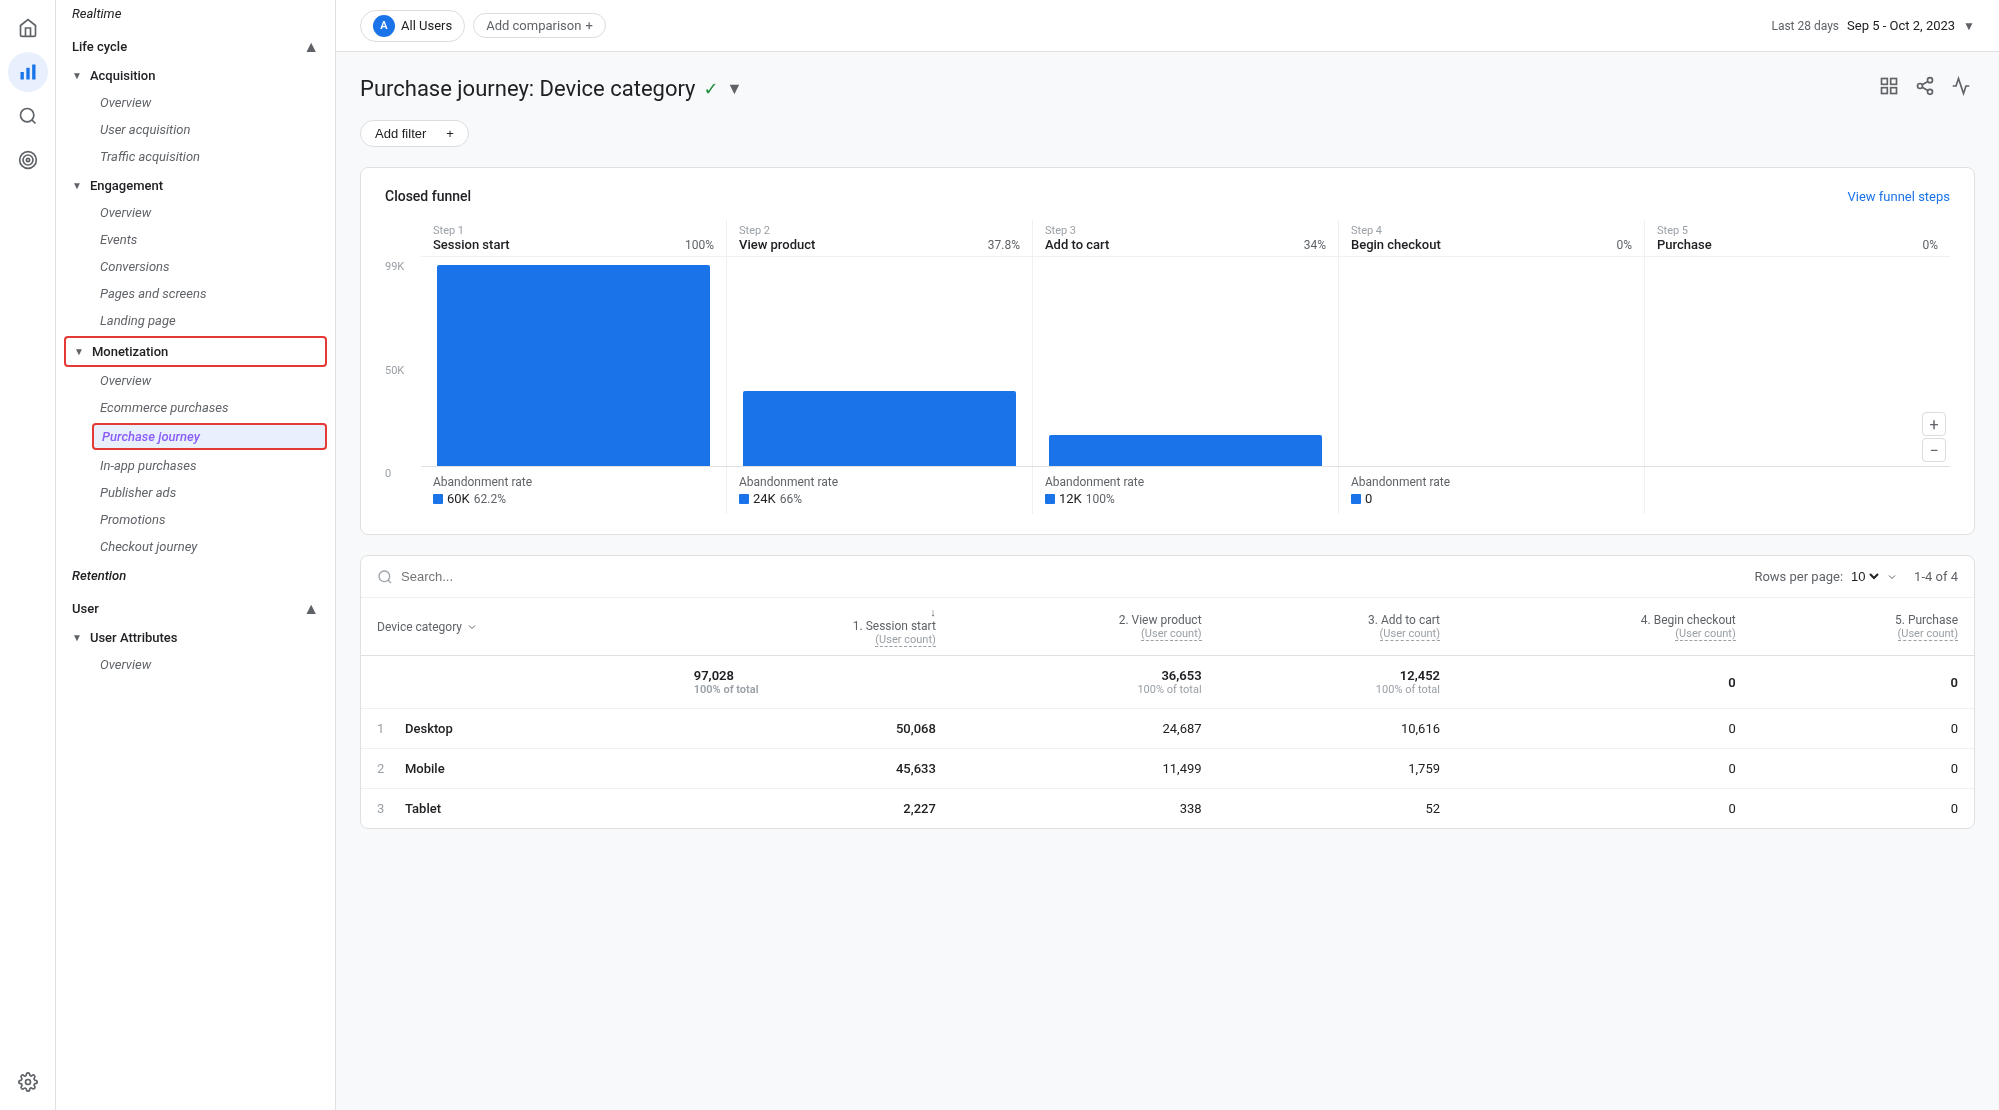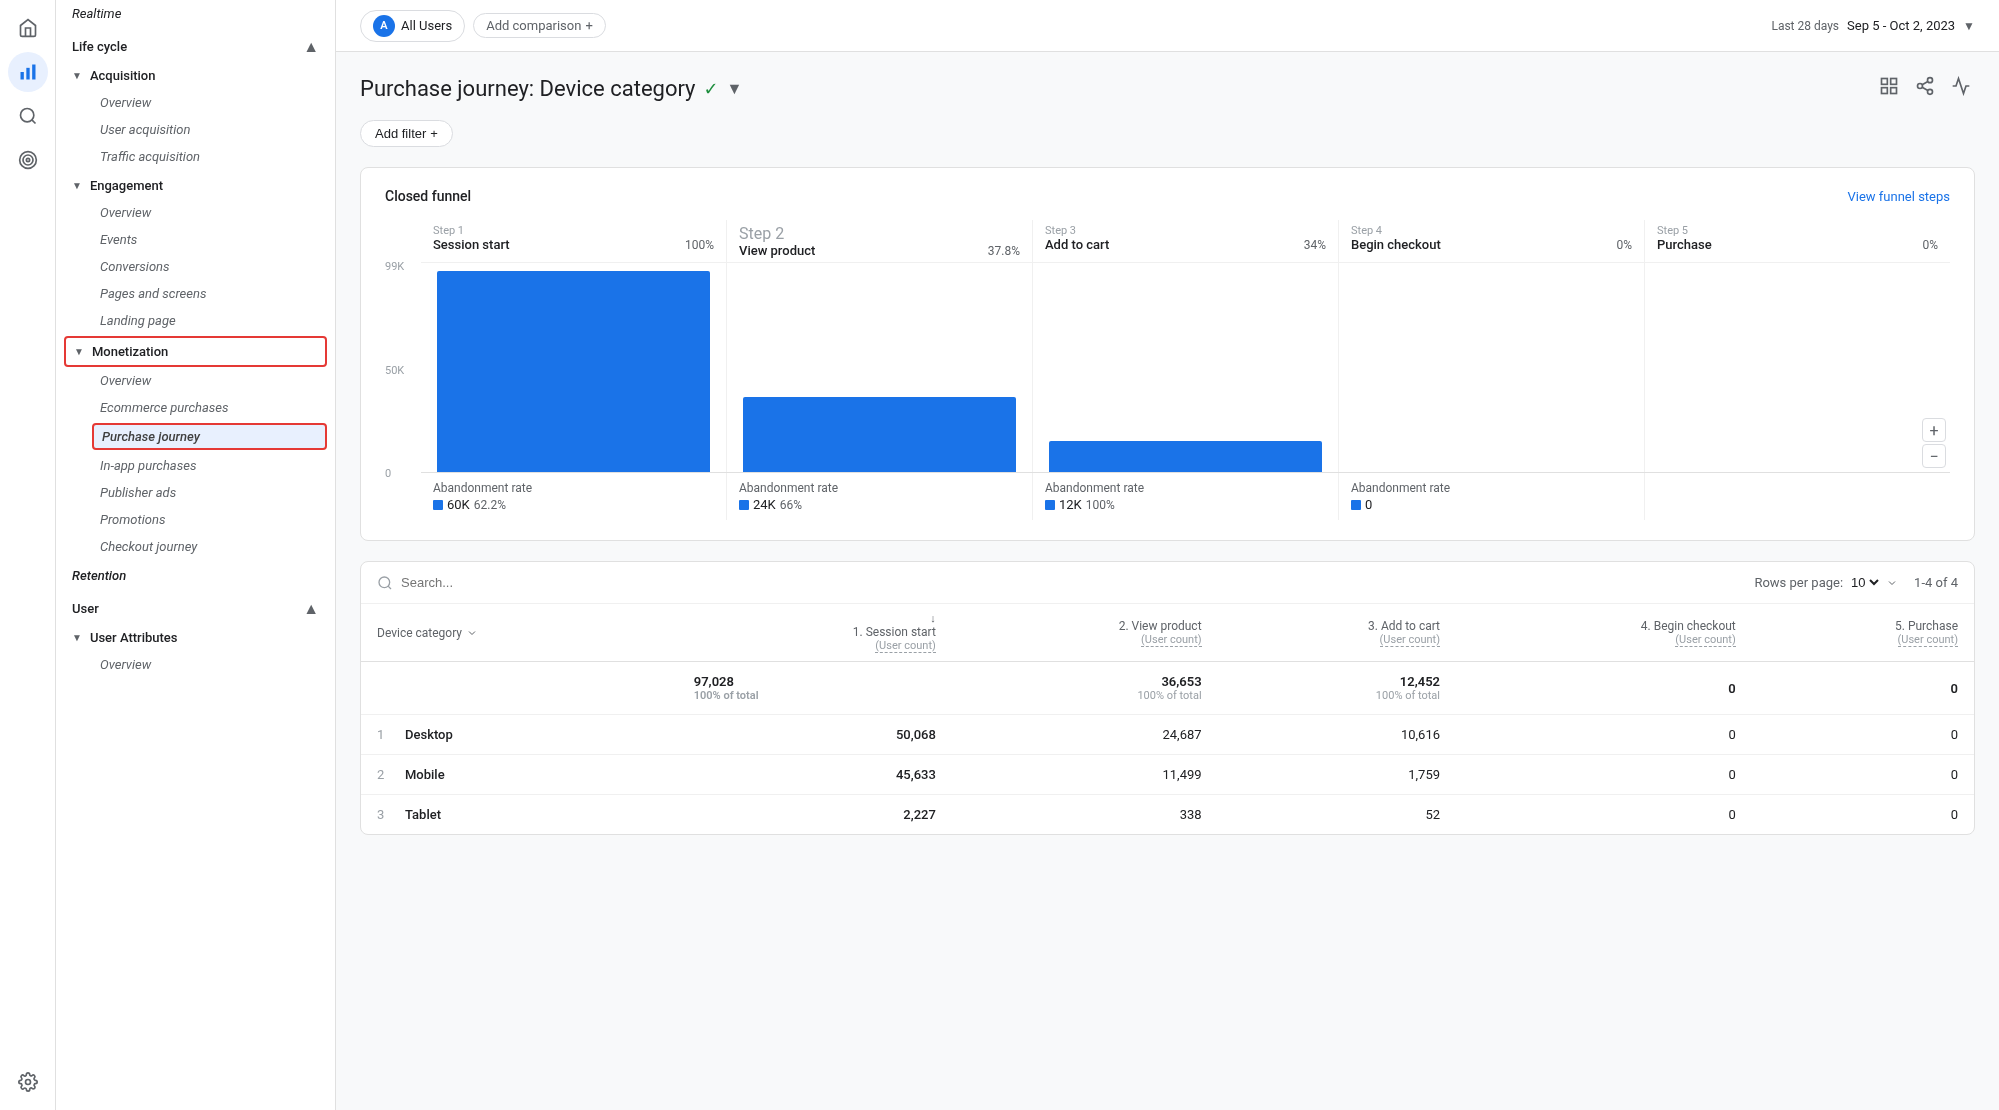--- a/index.html
+++ b/index.html
@@ -119,21 +119,21 @@
     }
     .page-title-row { display: flex; align-items: center; gap: 8px; }
     .page-title { font-size: 22px; font-weight: 400; color: #202124; }
     .verified-icon { color: #1e8e3e; font-size: 18px; }
     .dropdown-arrow { color: #5f6368; font-size: 16px; cursor: pointer; }
     .header-actions { display: flex; gap: 8px; }
     .header-icon-btn { color: #5f6368; cursor: pointer; font-size: 18px; padding: 4px; }
 
     .filter-bar { margin-bottom: 20px; }
     .add-filter-btn {
-      display: flex; align-items: center; gap: 4px;
+      display: flex; align-items: center; gap: 20px;
       border: 1px solid #dadce0; border-radius: 20px;
       padding: 5px 14px; font-size: 13px; cursor: pointer; color: #202124; background: #fff;
     }
 
     
     .chart-card {
       background: #fff;
       border-radius: 8px;
       border: 1px solid #e0e0e0;
       padding: 20px 24px;
@@ -330,21 +330,21 @@
         <div class="nav-item">Landing page</div>
       </div>
 
       <div class="nav-group">
         <div class="nav-group-header" style="border:2px solid #e53935; border-radius:4px; margin:0 8px; padding:6px 8px;">
           <span class="triangle" style="margin-right:8px;">▼</span>
           <span>Monetization</span>
         </div>
         <div class="nav-item">Overview</div>
         <div class="nav-item">Ecommerce purchases</div>
-        <div class="nav-item active" style="border:2px solid #e53935; border-radius:4px; margin:2px 8px 2px 36px; padding:4px 8px; background:#e8f0fe; color:#404040; font-weight:500;">Purchase journey</div>
+        <div class="nav-item active" style="border:2px solid #e53935; border-radius:4px; margin:2px 8px 2px 36px; padding:4px 8px; background:#e8f0fe; color:#8b5cf6; font-weight:500;">Purchase journey</div>
         <div class="nav-item">In-app purchases</div>
         <div class="nav-item">Publisher ads</div>
         <div class="nav-item">Promotions</div>
         <div class="nav-item">Checkout journey</div>
       </div>
 
       <div class="nav-item" style="padding-left:16px; font-weight:500; color:#202124;">
         <span>Retention</span>
       </div>
 
@@ -443,21 +443,21 @@
 
           <div style="display:flex; border-bottom:1px solid #f0f0f0; margin-bottom:0;">
             <div style="flex:1; padding:4px 12px; border-right:1px solid #f0f0f0;">
               <div style="font-size:11px; color:#9aa0a6;">Step 1</div>
               <div style="display:flex; justify-content:space-between; align-items:baseline;">
                 <span style="font-size:13px; font-weight:500;">Session start</span>
                 <span style="font-size:12px; color:#5f6368;">100%</span>
               </div>
             </div>
             <div style="flex:1; padding:4px 12px; border-right:1px solid #f0f0f0;">
-              <div style="font-size:16px; color:#9aa0a6;">Step 2</div>
+              <div style="font-size:11px; color:#9aa0a6;">Step 2</div>
               <div style="display:flex; justify-content:space-between; align-items:baseline;">
                 <span style="font-size:13px; font-weight:500;">View product</span>
                 <span style="font-size:12px; color:#5f6368;">37.8%</span>
               </div>
             </div>
             <div style="flex:1; padding:4px 12px; border-right:1px solid #f0f0f0;">
               <div style="font-size:11px; color:#9aa0a6;">Step 3</div>
               <div style="display:flex; justify-content:space-between; align-items:baseline;">
                 <span style="font-size:13px; font-weight:500;">Add to cart</span>
                 <span style="font-size:12px; color:#5f6368;">34%</span>

